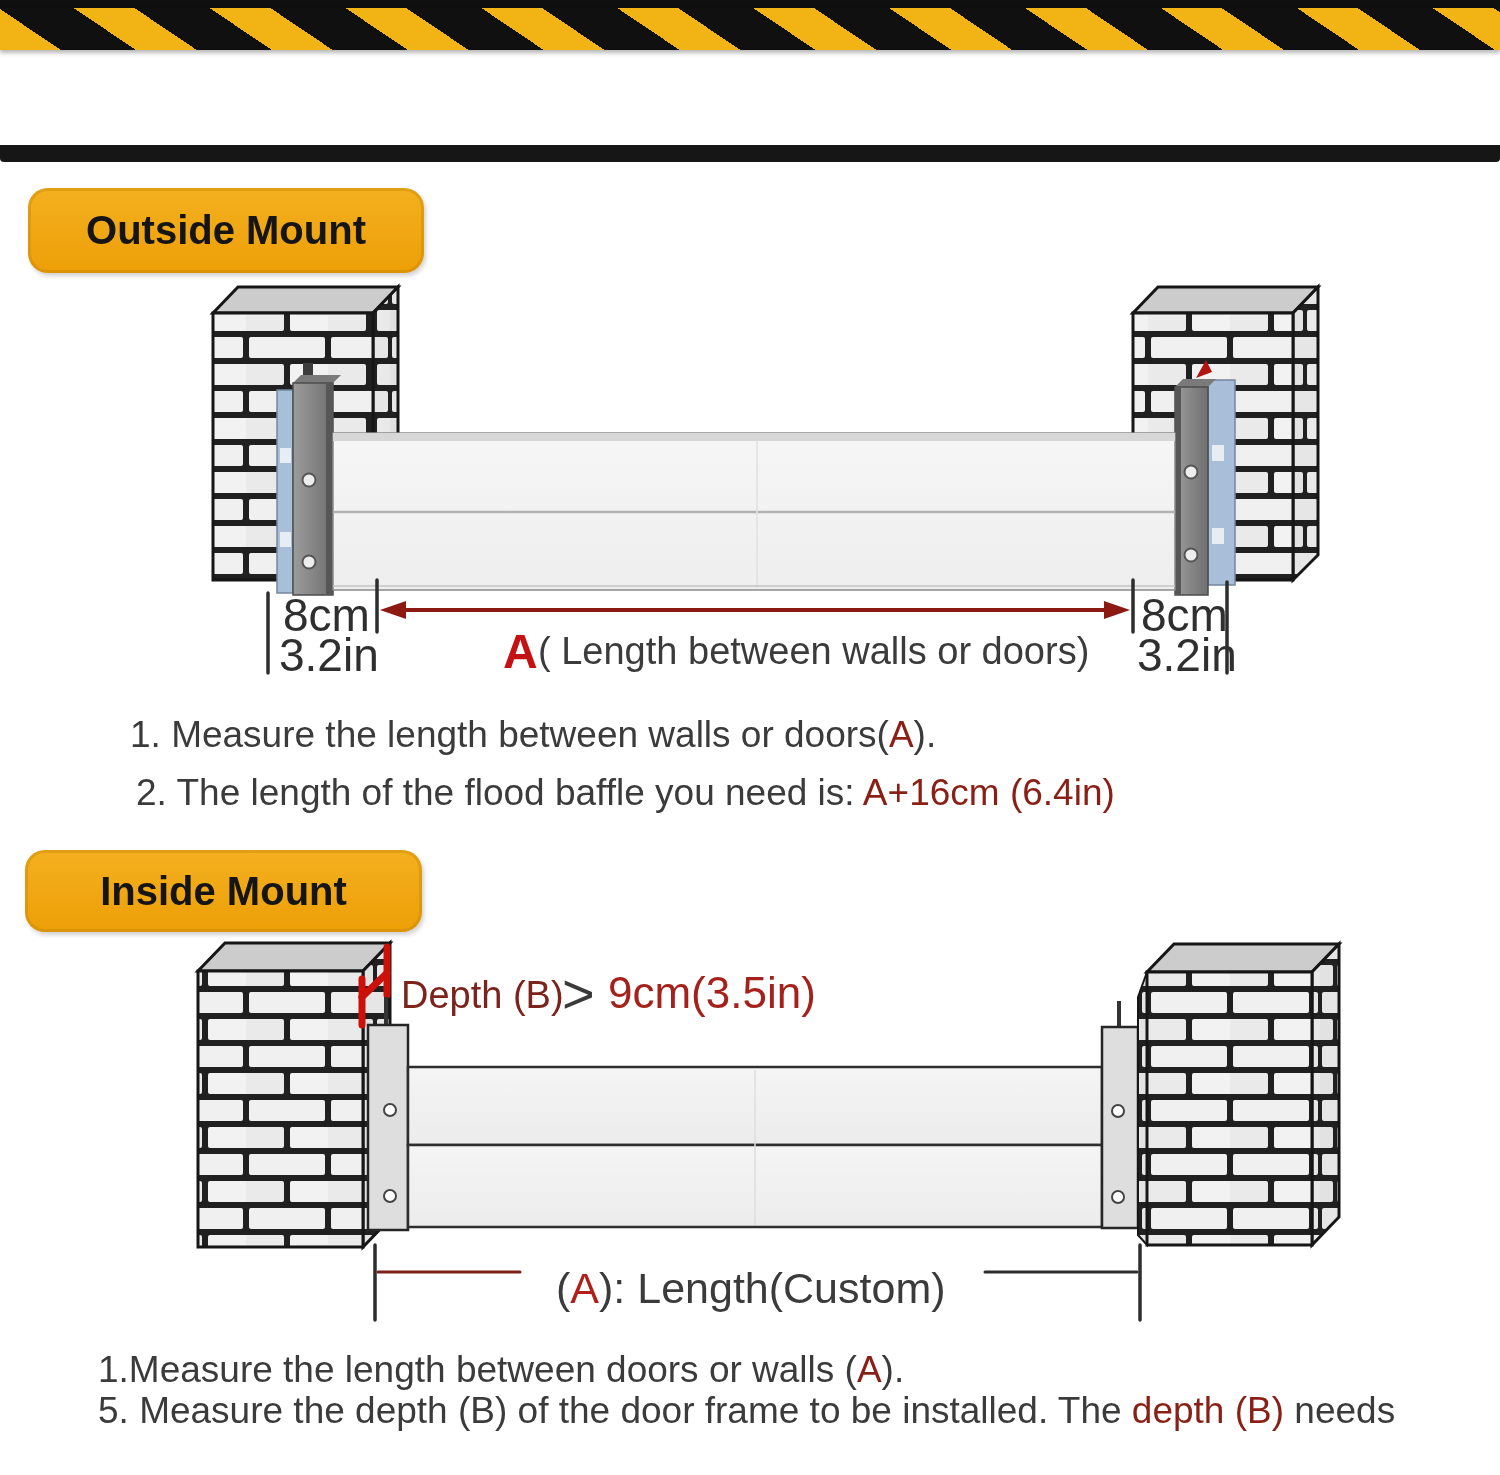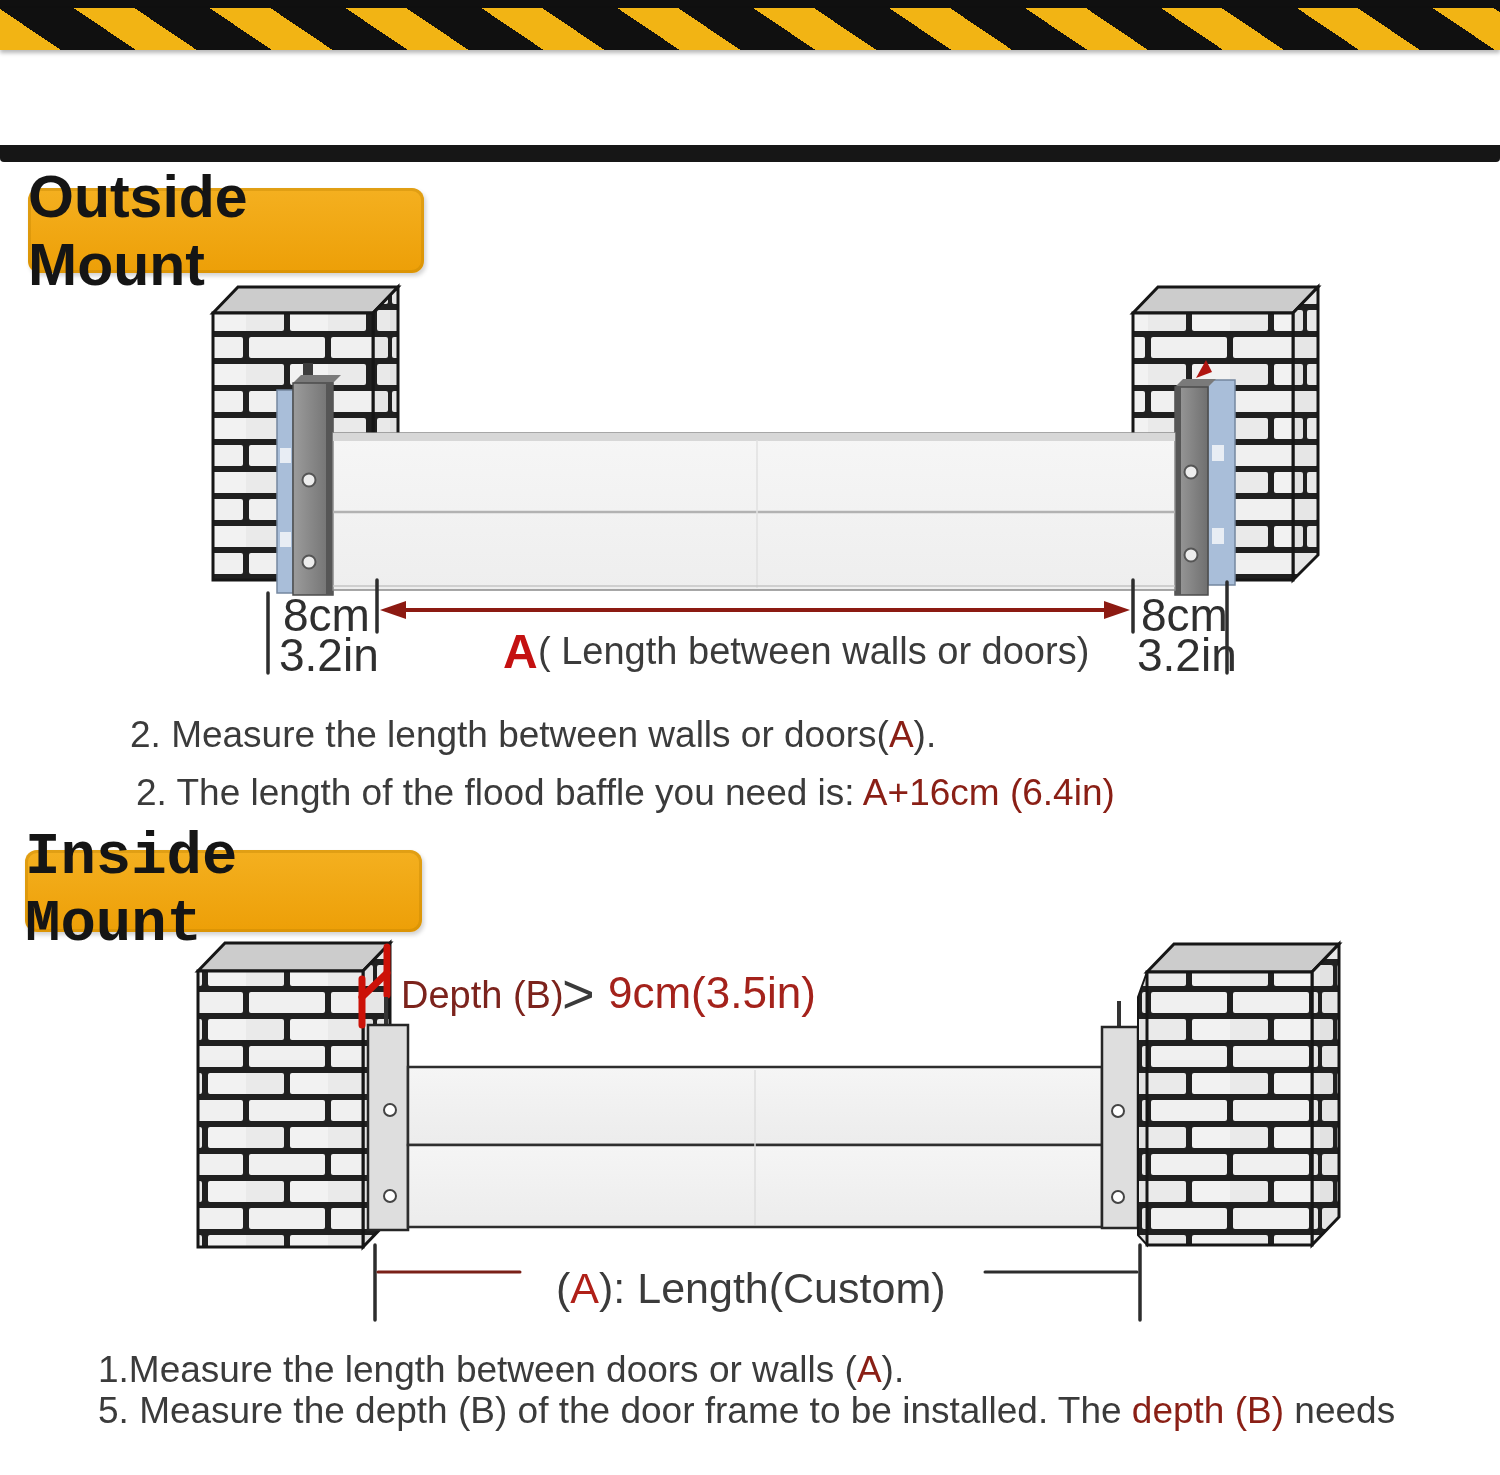--- a/index.html
+++ b/index.html
@@ -20,25 +20,25 @@
   .page-title{
     font-size:67px;font-weight:bold;letter-spacing:-1px;color:#0d0d0d;
     text-shadow:2px 3px 3px rgba(0,0,0,.45), 0 1px 0 #555;
     transform:scaleY(1.04);
   }
   .banner-bar{position:absolute;top:145px;left:0;width:1500px;height:17px;background:#161616;border-radius:0 0 4px 4px;}
   
   .badge{
     position:absolute;display:flex;align-items:center;justify-content:center;
     background:linear-gradient(#f4b020,#ED9F07);
-    border-radius:12px;box-shadow:inset 0 0 0 3px rgba(190,130,0,.35), 2px 3px 4px rgba(0,0,0,.18);
-    color:#151515;font-weight:600;font-size:59px;letter-spacing:0;
+    border-radius:20px;box-shadow:inset 0 0 0 3px rgba(190,130,0,.35), 2px 3px 4px rgba(0,0,0,.18);
+    color:#151515;font-weight:600;font-size:40px;letter-spacing:0;
   }
   .badge-outside{left:28px;top:188px;width:396px;height:85px;}
-  .badge-inside{left:25px;top:850px;width:397px;height:82px;font-family:Liberation Mono, monospace;}
+  .badge-inside{left:25px;top:850px;width:397px;height:82px;}
   
   .diagram{position:absolute;left:0;width:1500px;}
   .diagram svg{display:block;}
   svg text{font-family:"Liberation Sans",sans-serif;}
   
   .step{position:absolute;font-size:37px;color:#3B3B3B;white-space:nowrap;}
   .step .em{color:#8A1F15;}
 </style>
 </head>
 <body>
@@ -137,21 +137,21 @@
       <text x="279" y="391" font-size="46" fill="#2f2f2f">3.2in</text>
       <text x="1141" y="351" font-size="46" fill="#2f2f2f">8cm</text>
       <text x="1137" y="391" font-size="46" fill="#2f2f2f">3.2in</text>
       <text x="503" y="388" font-size="48" font-weight="bold" fill="#C41111">A</text>
       <text x="538" y="384" font-size="38" fill="#3B3B3B">( Length between walls or doors)</text>
     </g>
   </svg>
   </div>
 
   <div class="step" style="top:714px;left:130px;">
-    <span>2. Measure the length between walls or doors(</span><span class="em">A</span><span>).</span>
+    <span>1. Measure the length between walls or doors(</span><span class="em">A</span><span>).</span>
   </div>
   <div class="step" style="top:772px;left:136px;">
     <span>2. The length of the flood baffle you need is: </span><span class="em">A+16cm (6.4in)</span><span></span>
   </div>
 
   <div class="diagram" style="top:935px;height:400px;">
   <svg width="1500" height="400" viewBox="0 0 1500 400">
     <defs>
       <pattern id="brickF2" width="82" height="54" patternUnits="userSpaceOnUse">
         <rect width="82" height="54" fill="#202020"></rect>

